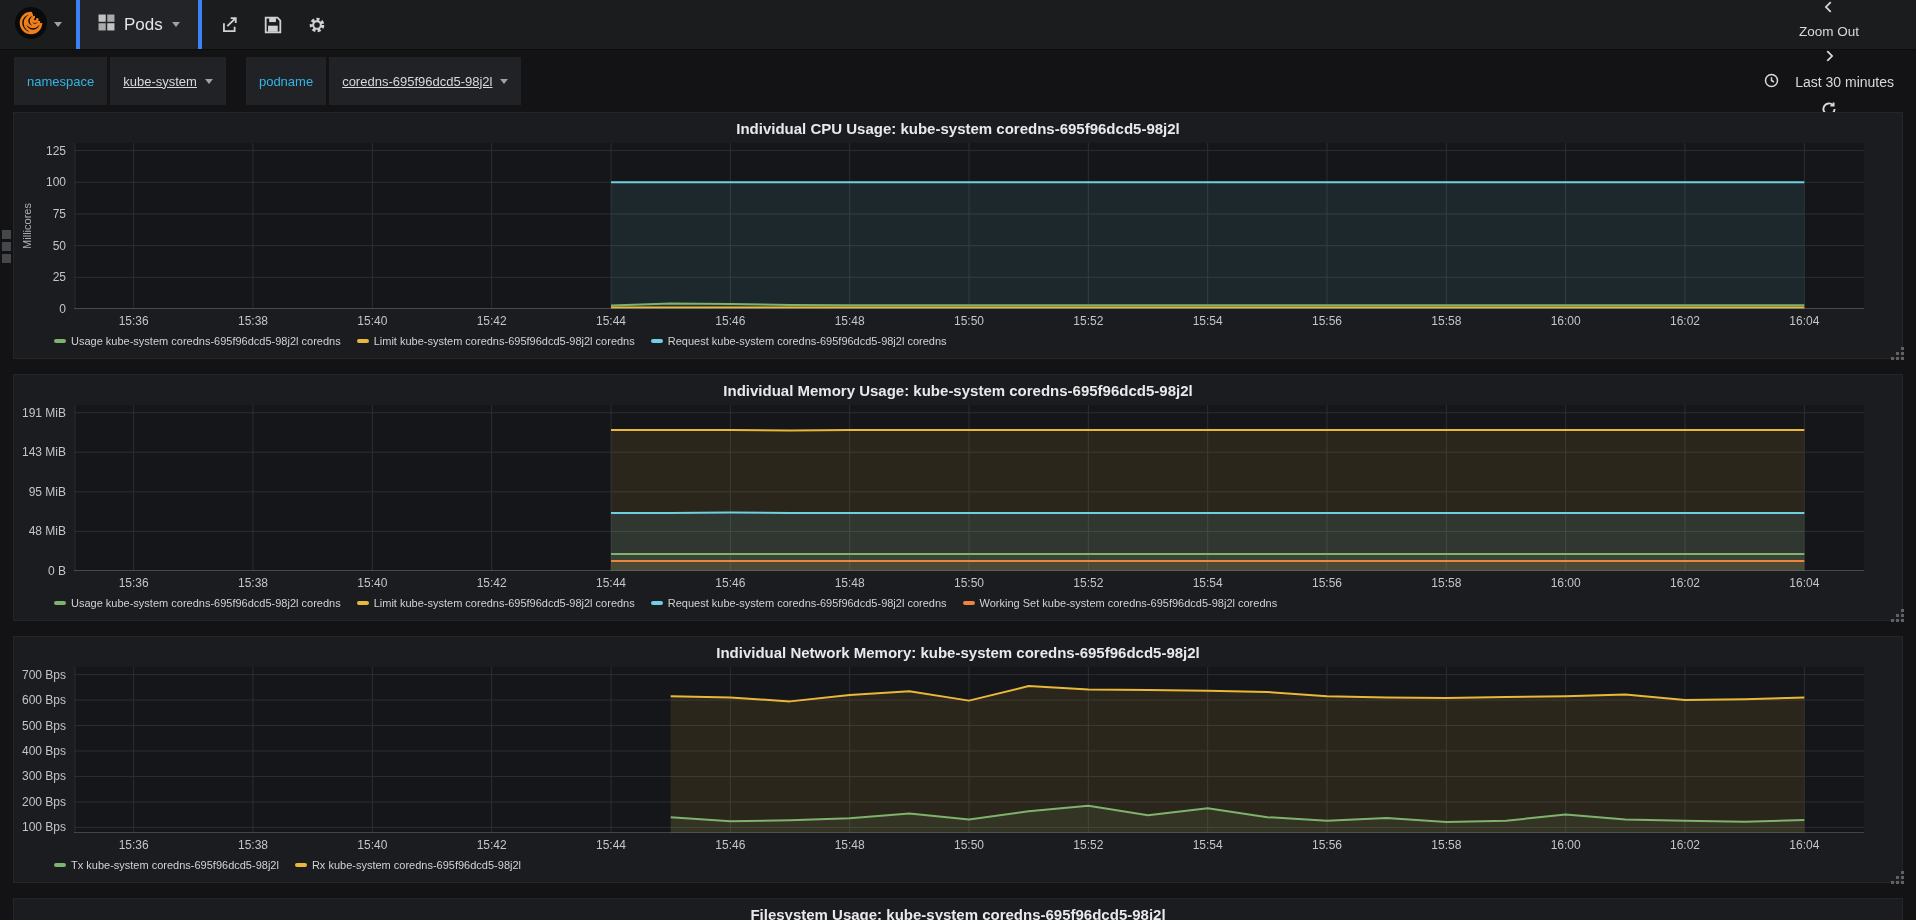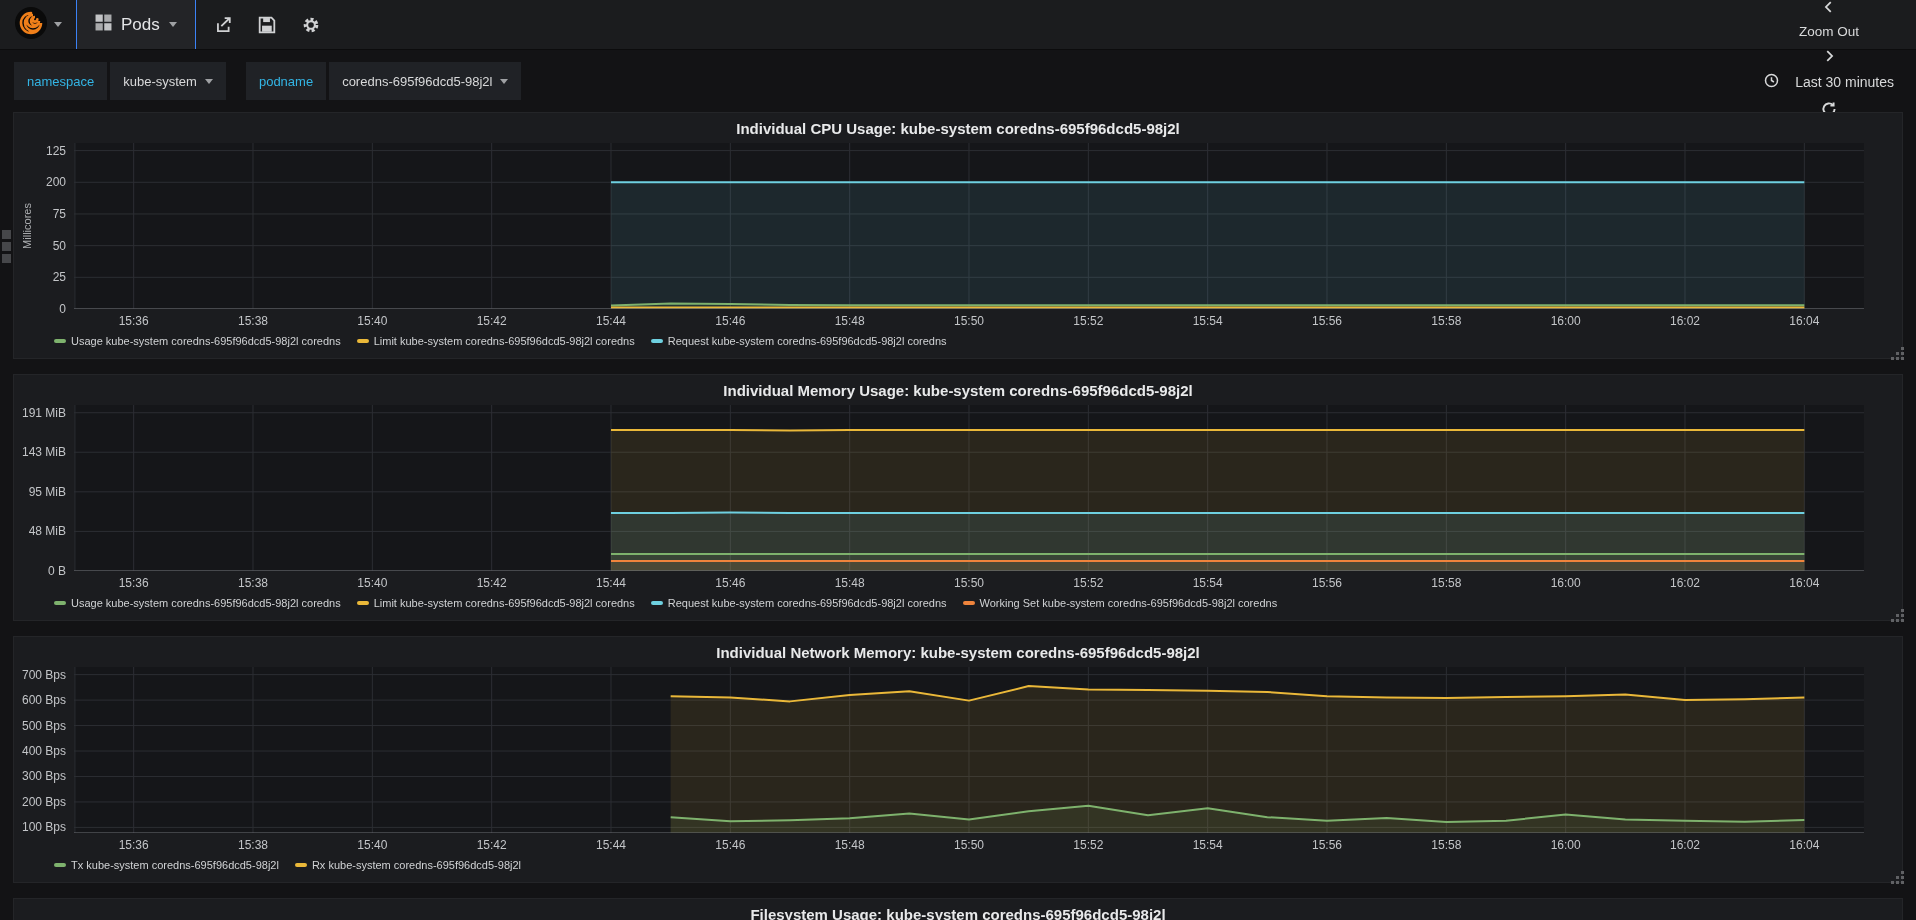--- a/index.html
+++ b/index.html
@@ -1,37 +1,37 @@
 <!DOCTYPE html>
 <html><head>
 <meta charset="utf-8">
 <style>
   * { box-sizing: border-box; margin: 0; padding: 0; }
   html,body { width:1916px; height:920px; overflow:hidden; }
   body { background:#131315; font-family:"Liberation Sans", sans-serif; color:#d8d9da; }
 
   
   .navbar { height:50px; background:#1b1c1e; display:flex; align-items:stretch; border-bottom:1px solid #0c0c0d; }
-  .nav-section { display:flex; align-items:center; padding:0 14px; border-right:1px solid #3b82f6; }
+  .nav-section { display:flex; align-items:center; padding:0 14px; border-right:4px solid #3b82f6; }
   .logo-btn { cursor:pointer; gap:6px; }
   .dash-picker { background:#232427; gap:9px; padding:0 18px; cursor:pointer; }
   .dash-title { font-size:17px; color:#e3e4e6; }
   .nav-icons { display:flex; align-items:center; gap:10px; padding:0 10px; border-right:none; }
   .icon-btn { width:34px; height:34px; display:flex; align-items:center; justify-content:center; cursor:pointer; border-radius:2px; }
   .icon-btn svg { display:block; }
   .nav-right { margin-left:auto; display:flex; align-items:center; gap:6px; padding-right:14px;flex-direction:column; }
   .nav-right .txt-btn { font-size:13.5px; color:#d8d9da; cursor:pointer; padding:4px 4px; }
   .time-btn { display:flex; align-items:center; gap:16px; font-size:14px; cursor:pointer; padding:4px 8px; }
   .caret { width:0; height:0; border-left:4px solid transparent; border-right:4px solid transparent; border-top:5px solid #9fa1a4; display:inline-block; }
 
   
   .submenu { height:62px; display:flex; align-items:center; padding:0 14px; gap:20px; }
-  .var-group { display:flex; align-items:stretch; gap:3px; height:38px; }
+  .var-group { display:flex; align-items:stretch; gap:3px; height:48px; }
   .var-label { background:#202226; color:#33b5e5; font-size:13px; display:flex; align-items:center; padding:0 13px; cursor:pointer; }
-  .var-value { background:#202226; color:#d8d9da; font-size:13px; display:flex; align-items:center; gap:8px; padding:0 13px; cursor:pointer; }
+  .var-value { background:#202226; color:#d8d9da; font-size:13px; display:flex; align-items:center; gap:8px; padding:0 13px; cursor:pointer;text-decoration:underline; }
 
   
   .dash { position:relative; }
   .panel { position:relative; height:247px; margin:0 13px 15px; background:#1b1c1f; border:1px solid #242528; padding:4px 10px; }
   .panel.short { height:40px; }
   .panel-title { font-size:15px; font-weight:700; color:#e8e9ea; text-align:center; height:20px; line-height:20px; margin:2px 0 4px; cursor:pointer; }
   .chart-row { position:relative; height:166px; margin-left:50px; margin-right:28px; }
   svg.plot { position:absolute; inset:0; width:100%; height:100%; background:#151619; display:block; }
   .ylabels { position:absolute; right:calc(100% + 8px); top:0; height:100%; width:62px; }
   .ytick { position:absolute; right:0; transform:translateY(-50%); font-size:12px; color:#c3c5c8; white-space:nowrap; }
@@ -146,21 +146,21 @@
 
   <section class="panel">
     <h2 class="panel-title">Individual CPU Usage: kube-system coredns-695f96dcd5-98j2l</h2>
     <div class="chart-row">
       <div class="ylabel-rot">Millicores</div>
       <div class="ylabels">
           <span class="ytick" style="top: 100%;">0</span>
           <span class="ytick" style="top: 80.916%;">25</span>
           <span class="ytick" style="top: 61.8321%;">50</span>
           <span class="ytick" style="top: 42.7481%;">75</span>
-          <span class="ytick" style="top: 23.6641%;">200</span>
+          <span class="ytick" style="top: 23.6641%;">100</span>
           <span class="ytick" style="top: 4.58015%;">125</span>
         </div>
       <svg class="plot" viewBox="0 0 1000 100" preserveAspectRatio="none">
           <line x1="0" y1="100" x2="1000" y2="100" stroke="#2c2e33" stroke-width="1" vector-effect="non-scaling-stroke"></line>
           <line x1="0" y1="80.91603053435115" x2="1000" y2="80.91603053435115" stroke="#2c2e33" stroke-width="1" vector-effect="non-scaling-stroke"></line>
           <line x1="0" y1="61.832061068702295" x2="1000" y2="61.832061068702295" stroke="#2c2e33" stroke-width="1" vector-effect="non-scaling-stroke"></line>
           <line x1="0" y1="42.74809160305344" x2="1000" y2="42.74809160305344" stroke="#2c2e33" stroke-width="1" vector-effect="non-scaling-stroke"></line>
           <line x1="0" y1="23.664122137404576" x2="1000" y2="23.664122137404576" stroke="#2c2e33" stroke-width="1" vector-effect="non-scaling-stroke"></line>
           <line x1="0" y1="4.580152671755721" x2="1000" y2="4.580152671755721" stroke="#2c2e33" stroke-width="1" vector-effect="non-scaling-stroke"></line>
           <line x1="33.333333333333336" y1="0" x2="33.333333333333336" y2="100" stroke="#2c2e33" stroke-width="1" vector-effect="non-scaling-stroke"></line>

